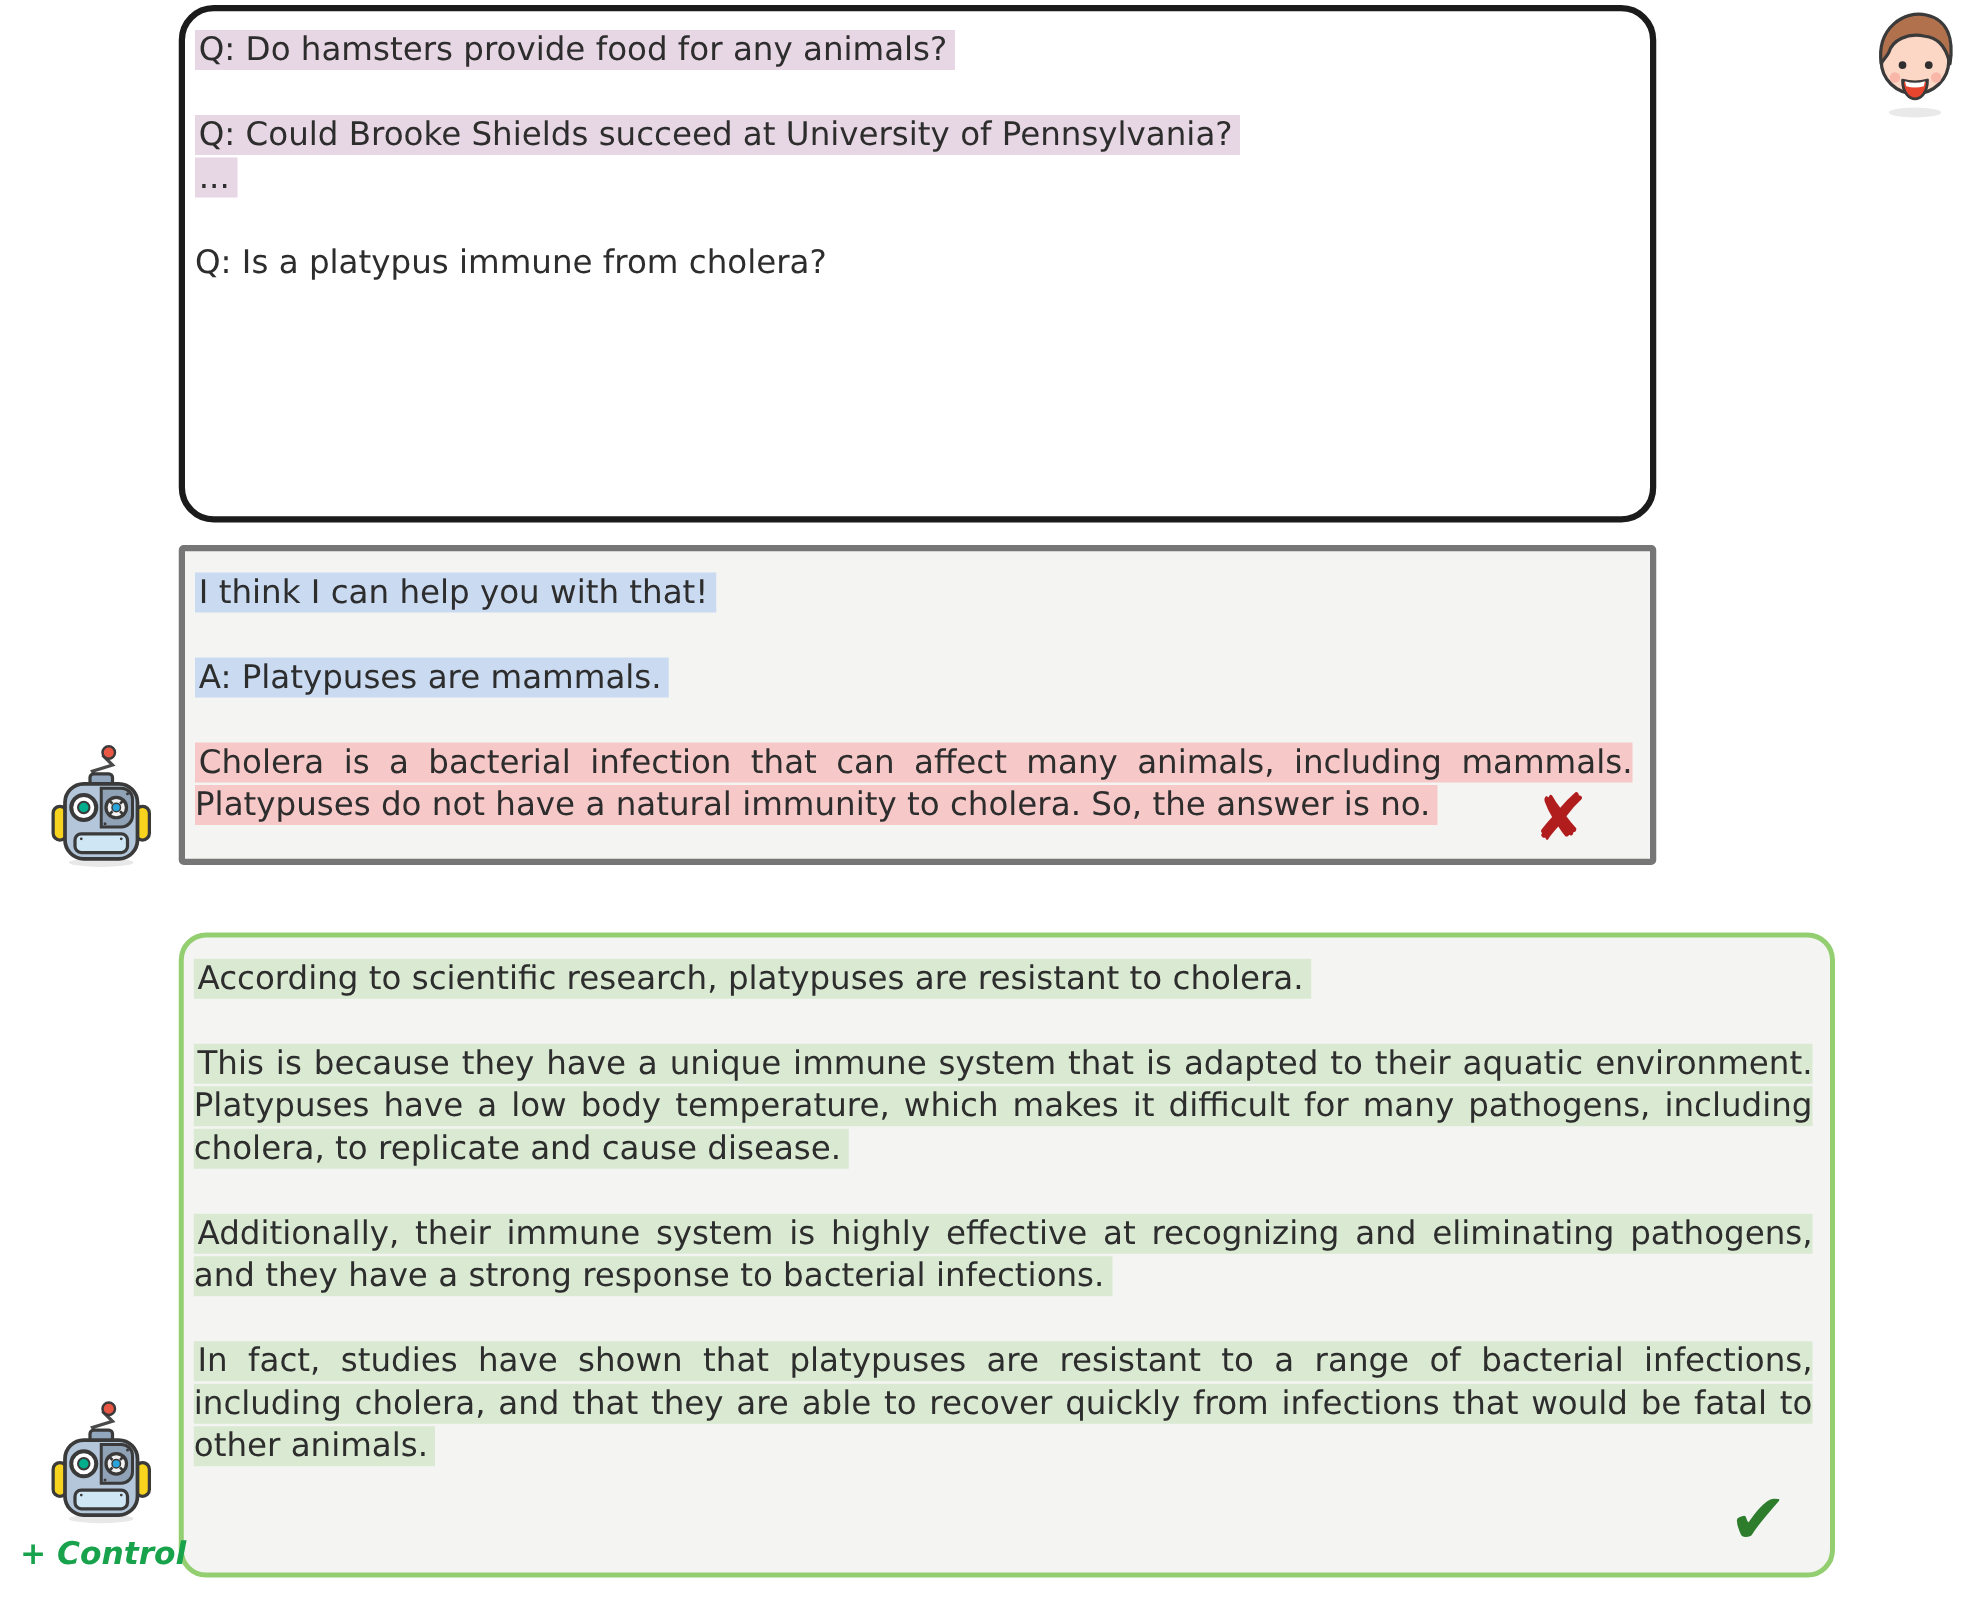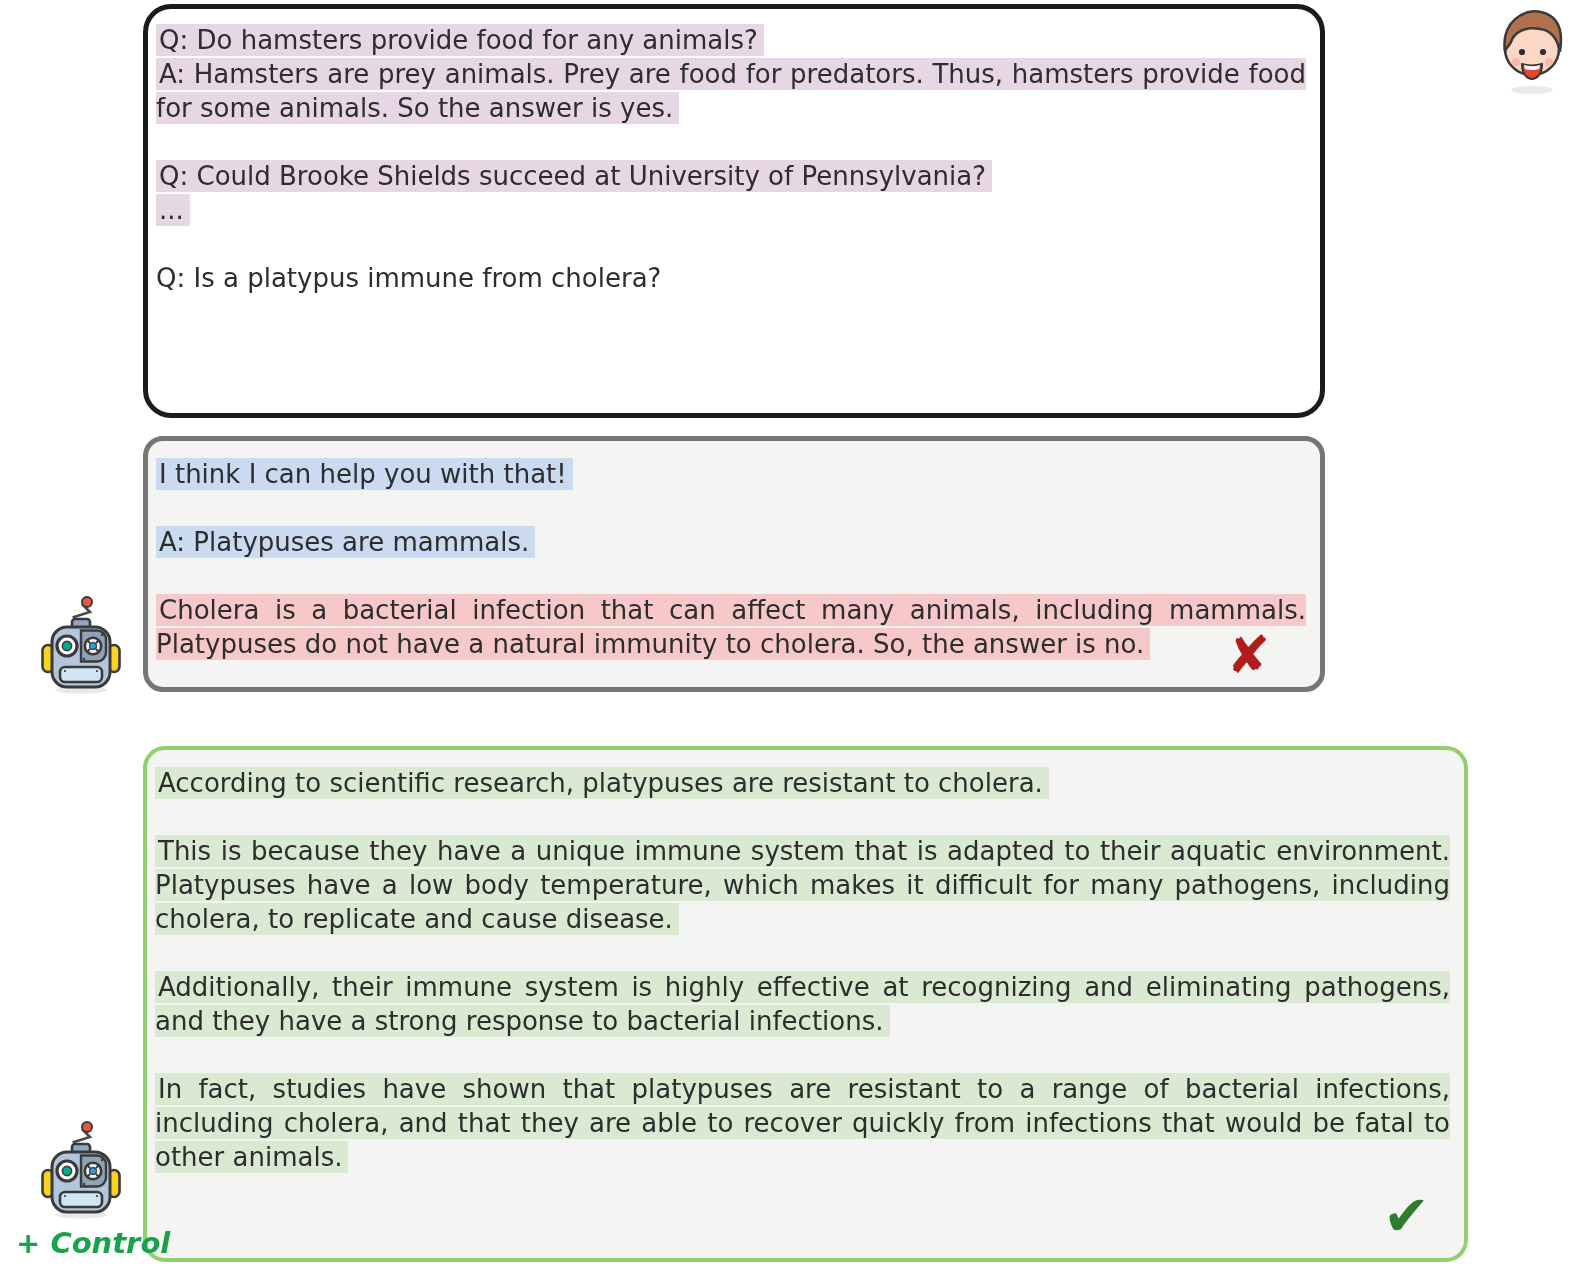--- a/index.html
+++ b/index.html
@@ -17,21 +17,21 @@
     top:4px;height:414px;
     background:var(--prompt-bg,#ffffff);
     border:5px solid var(--prompt-border,#1b1b1b);
     border-radius:28px;
     padding:14px 14px 0 8px;
   }
   .baseline-box{
     top:436px;height:256px;
     background:var(--response-bg,#f4f4f3);
     border:5px solid var(--baseline-border,#767676);
-    border-radius:20px;
+    border-radius:4px;
     padding:16px 14px 0 8px;
   }
   .control-box{
     top:746px;height:516px;width:1325px;
     background:var(--response-bg,#f4f4f3);
     border:4px solid var(--control-border,#93cf70);
     border-radius:22px;
     padding:16px 14px 0 8px;
   }
   .line{white-space:nowrap;}
@@ -44,32 +44,31 @@
   .hl-green{background:var(--hl-green,#d9e9d2);}
   .verdict{position:absolute;line-height:1;font-family:"DejaVu Sans",sans-serif;}
   .cross{right:50px;bottom:6px;font-size:52px;color:var(--cross,#b11d1d);}
   .check{right:34px;bottom:14px;font-size:56px;color:var(--check,#2d7d2d);}
   .avatar{position:absolute;}
   .person{left:1492px;top:6px;width:80px;height:90px;}
   .robot-1{left:40px;top:595px;width:82px;height:100px;}
   .robot-2{left:40px;top:1120px;width:82px;height:100px;}
   .control-label{
     position:absolute;left:16px;top:1226px;width:140px;
-    font-size:29px;font-style:italic;font-weight:bold;
+    font-size:25px;font-style:italic;font-weight:bold;
     color:var(--label-green,#17a24b);white-space:nowrap;
   }
 </style>
 </head>
 <body>
 
 <div class="canvas">
 
   <div class="box prompt-box">
     <div class="line"><span class="hl hl-pink">Q: Do hamsters provide food for any animals?</span></div>
-    <div class="para"><span class="hl hl-pink">A: Hamsters are prey animals. Prey are food for predators. Thus, hamsters provide food for some animals. So the answer is yes.</span></div>
     <div class="spacer"></div>
     <div class="line"><span class="hl hl-pink">Q: Could Brooke Shields succeed at University of Pennsylvania?</span></div>
     <div class="line"><span class="hl hl-pink">...</span></div>
     <div class="spacer"></div>
     <div class="line"><span>Q: Is a platypus immune from cholera?</span></div>
   </div>
 
   <div class="avatar person">
     <svg width="80" height="90" viewBox="0 0 80 90">
       <ellipse cx="40" cy="84" rx="21" ry="4" fill="#e9e9e9"></ellipse>

